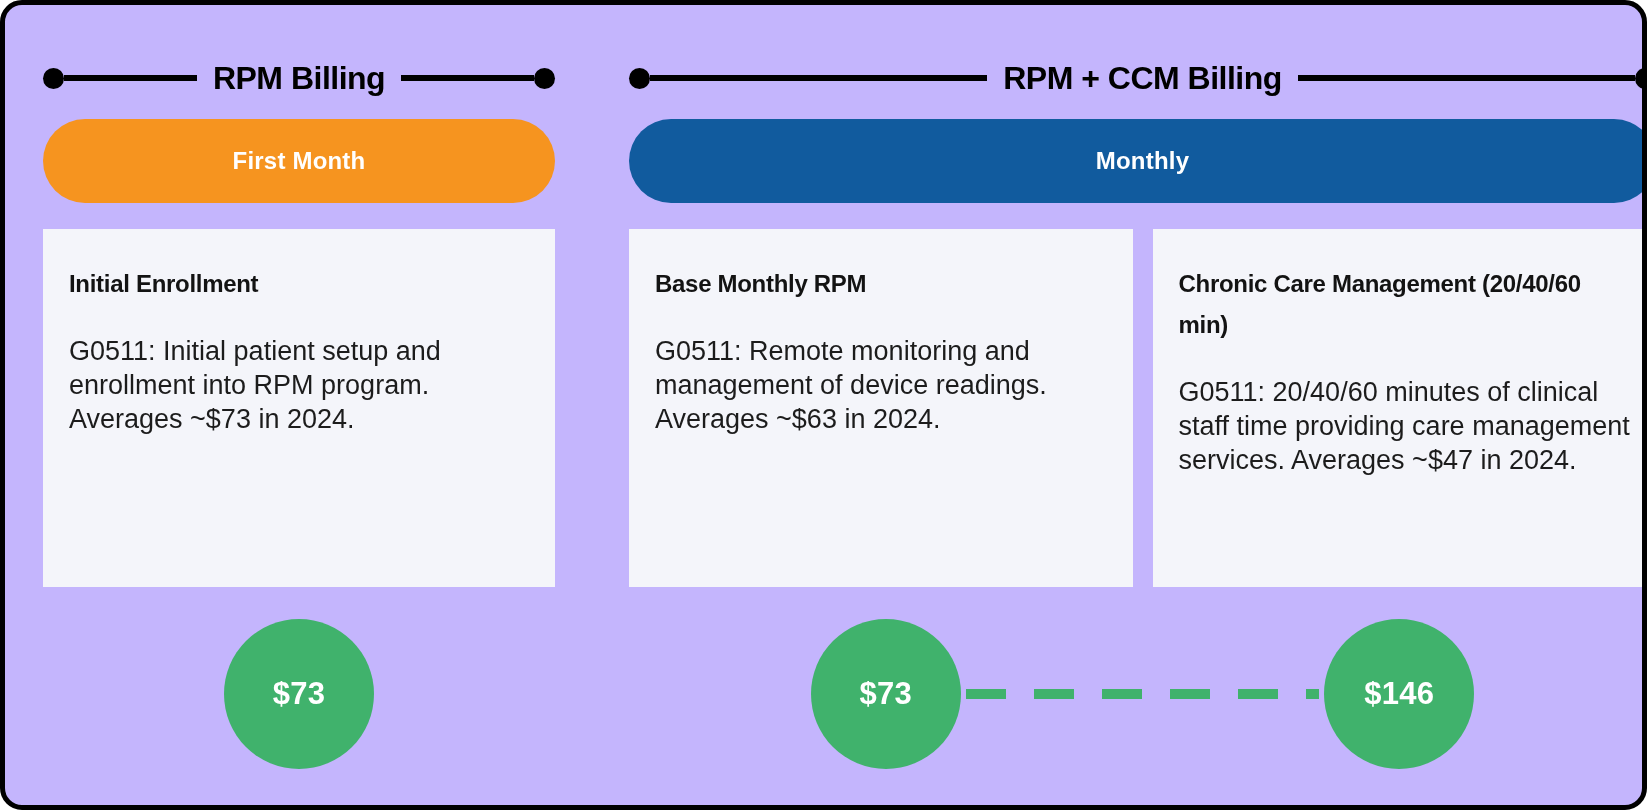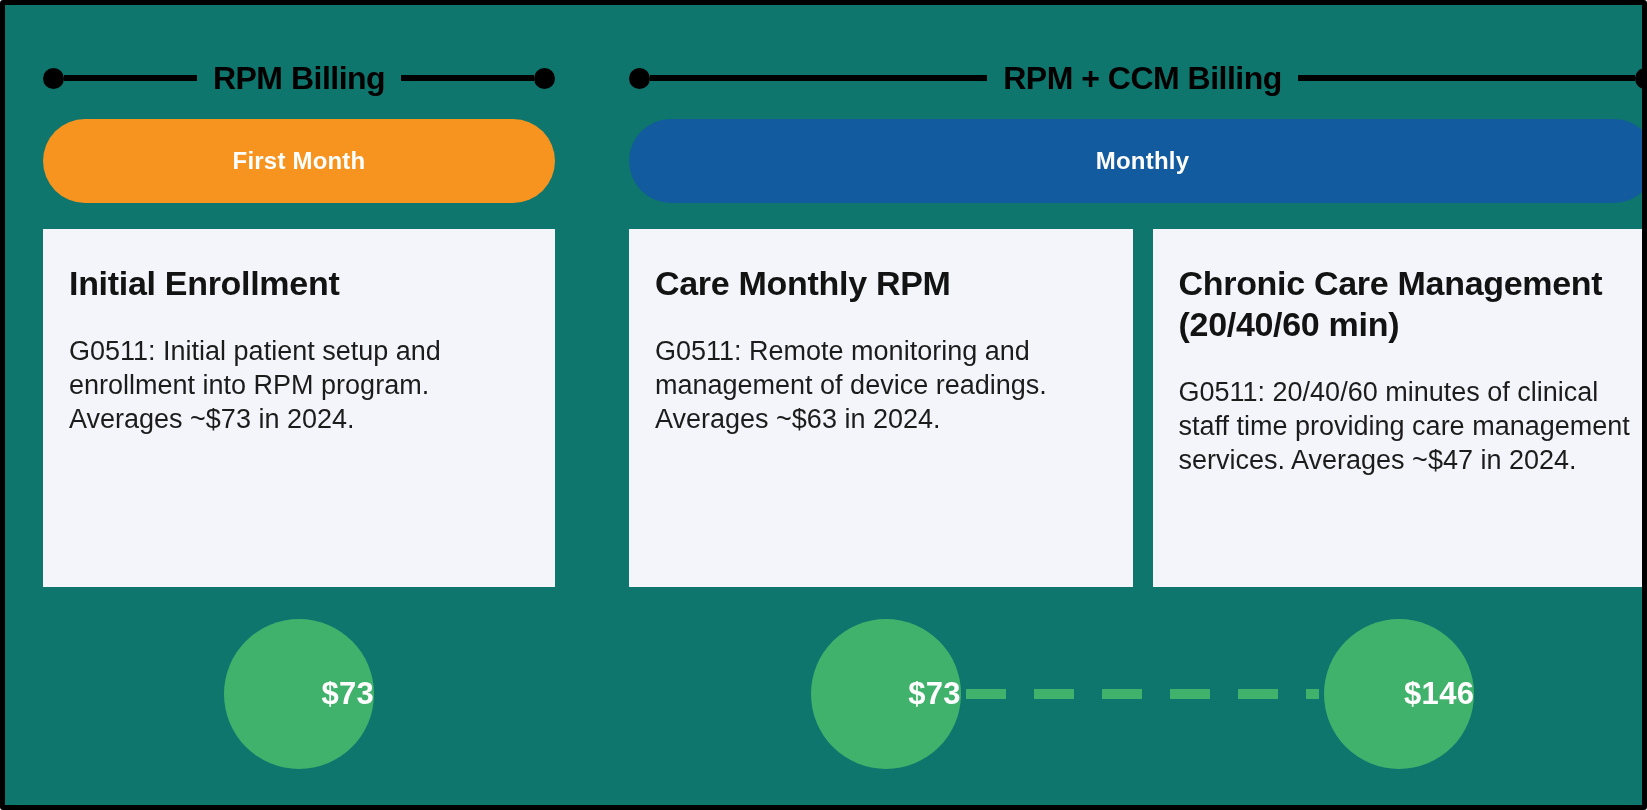--- a/index.html
+++ b/index.html
@@ -12,23 +12,23 @@
   * { margin: 0; padding: 0; box-sizing: border-box; }
   html, body {
     width: 1647px; height: 810px;
     background: #ffffff;
     font-family: "Liberation Sans", sans-serif;
     overflow: hidden;
   }
   .frame {
     position: relative;
     width: 1647px; height: 810px;
-    background: #0f766e;
+    background: #c4b5fd;
     border: 5px solid var(--ink);
-    border-radius: 3px;
+    border-radius: 22px;
     overflow: hidden;
   }
   .group { position: absolute; top: 0; display: flex; flex-direction: column; }
   .group-left  { left: 38px;  width: 512px;  }
   .group-right { left: 624px; width: 1027px; }
 
   
   .bracket {
     margin-top: 51px; height: 44px;
     display: flex; align-items: center;
@@ -48,35 +48,35 @@
   }
   .pill-orange { background: var(--orange); }
   .pill-blue   { background: var(--blue); }
 
   .cards { margin-top: 26px; height: 358px; display: flex; gap: 20px; }
   .card {
     flex: 1; background: var(--cardBg);
     padding: 34px 26px 0 26px;
   }
   .card .card-title {
-    font-size: 34px; line-height: 41px; font-weight: 800;
+    font-size: 24px; line-height: 41px; font-weight: 800;
     color: #131313; letter-spacing: -0.3px;
     margin-bottom: 30px;
   }
   .card .card-body {
     font-size: 27px; line-height: 34px; color: #1c1c1c; margin-top: 17px;
   }
 
   .prices { position: relative; margin-top: 32px; height: 150px; display: flex; }
   .price-slot { flex: 1; display: flex; justify-content: center; }
   .price-circle {
     position: relative; z-index: 1;
     width: 150px; height: 150px; border-radius: 50%;
     background: var(--green);
-    display: flex; align-items: center; justify-content: flex-end;
+    display: flex; align-items: center; justify-content: center;
     color: #ffffff; font-size: 31px; font-weight: 800; letter-spacing: 0.3px;
   }
   .price-connector {
     position: absolute; z-index: 0;
     top: 70px; height: 10px;
     left: calc(25% + 80px); right: calc(25% + 80px);
     background: repeating-linear-gradient(90deg,
       var(--green) 0 40px, transparent 40px 68px);
   }
 </style>
@@ -122,21 +122,21 @@
       <span class="line"></span>
       <span class="dot"></span>
     </div>
 
     <div class="pill pill-blue">
       <span>Monthly</span>
     </div>
 
     <div class="cards">
       <div class="card">
-        <div class="card-title">Care Monthly RPM</div>
+        <div class="card-title">Base Monthly RPM</div>
         <div class="card-body">G0511: Remote monitoring and management of device readings. Averages ~$63 in 2024.</div>
       </div>
       <div class="card">
         <div class="card-title">Chronic Care Management (20/40/60 min)</div>
         <div class="card-body">G0511: 20/40/60 minutes of clinical staff time providing care management services. Averages ~$47 in 2024.</div>
       </div>
     </div>
 
     <div class="prices">
       <div class="price-connector"></div>

